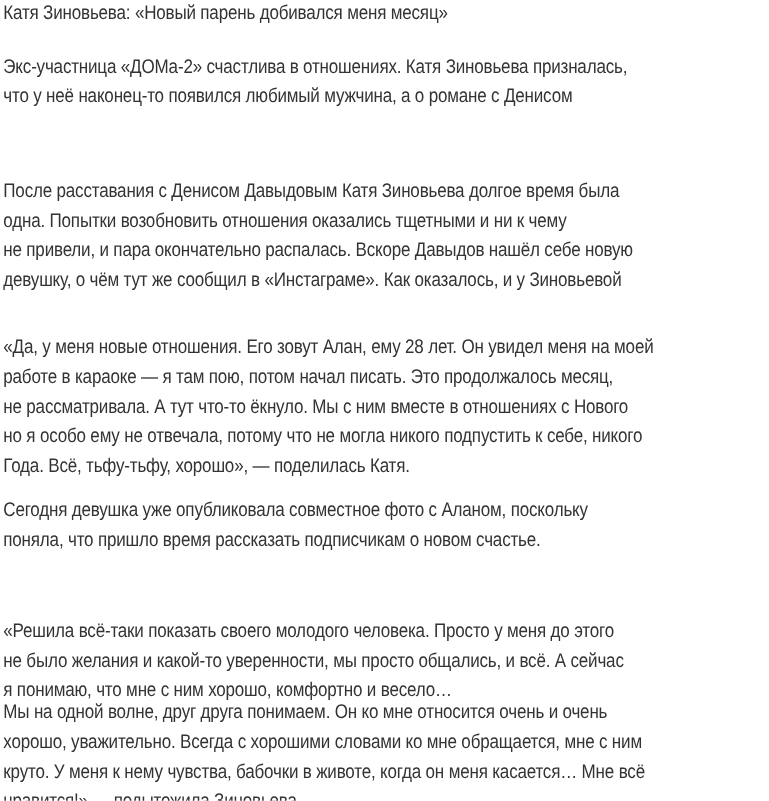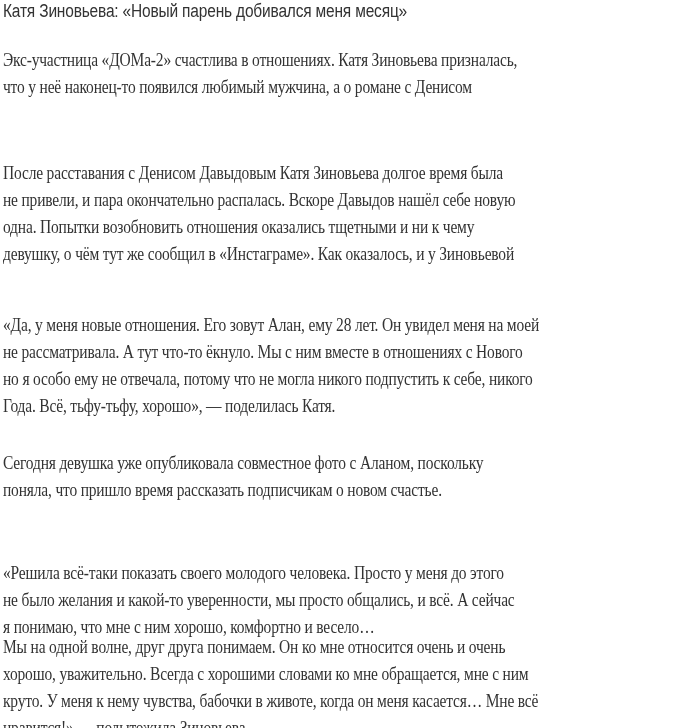--- a/index.html
+++ b/index.html
@@ -36,46 +36,46 @@
       transform-origin: left center;
     }
     .title {
       position: absolute;
       left: 0;
       top: -2px;
     }
     .para {
       position: absolute;
       left: 0;
-      font-family: Liberation Serif, serif;
     }
   </style>
 </head>
 <body>
 
 <div class="article">
 
   <div class="line title">
     <span>Катя Зиновьева: «Новый парень добивался меня месяц»</span>
   </div>
 
   <div class="para" style="top:47px">
     <div class="line"><span>Экс-участница «ДОМа-2» счастлива в отношениях. Катя Зиновьева призналась,</span></div>
     <div class="line"><span>что у неё наконец-то появился любимый мужчина, а о романе с Денисом</span></div>
   </div>
 
   <div class="para" style="top:160px">
     <div class="line"><span>После расставания с Денисом Давыдовым Катя Зиновьева долгое время была</span></div>
+    <div class="line"><span>одна. Попытки возобновить отношения оказались тщетными и ни к чему</span></div>
     <div class="line"><span>не привели, и пара окончательно распалась. Вскоре Давыдов нашёл себе новую</span></div>
-    <div class="line"><span>одна. Попытки возобновить отношения оказались тщетными и ни к чему</span></div>
     <div class="line"><span>девушку, о чём тут же сообщил в «Инстаграме». Как оказалось, и у Зиновьевой</span></div>
   </div>
 
-  <div class="para" style="top:312px">
+  <div class="para" style="top:302px">
     <div class="line"><span>«Да, у меня новые отношения. Его зовут Алан, ему 28 лет. Он увидел меня на моей</span></div>
+    <div class="line"><span>работе в караоке — я там пою, потом начал писать. Это продолжалось месяц,</span></div>
     <div class="line"><span>не рассматривала. А тут что-то ёкнуло. Мы с ним вместе в отношениях с Нового</span></div>
     <div class="line"><span>но я особо ему не отвечала, потому что не могла никого подпустить к себе, никого</span></div>
     <div class="line"><span>Года. Всё, тьфу-тьфу, хорошо», — поделилась Катя.</span></div>
   </div>
 
   <div class="para" style="top:450px">
     <div class="line"><span>Сегодня девушка уже опубликовала совместное фото с Аланом, поскольку</span></div>
     <div class="line"><span>поняла, что пришло время рассказать подписчикам о новом счастье.</span></div>
   </div>
 

